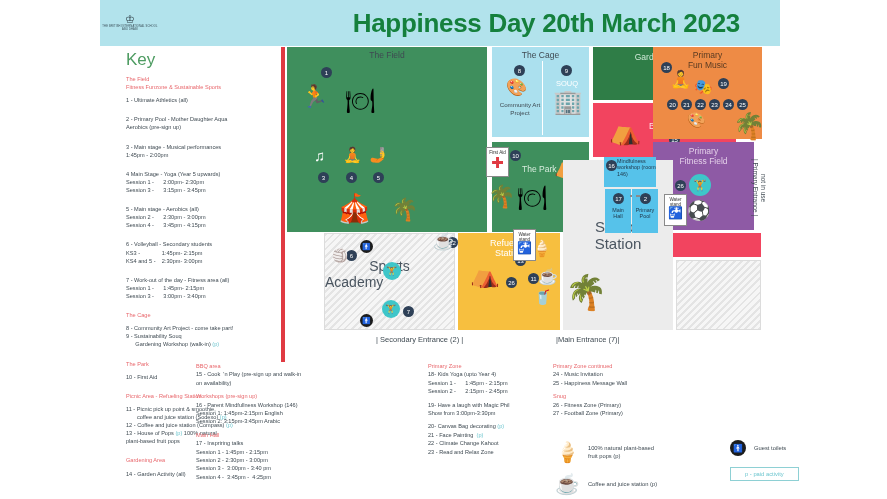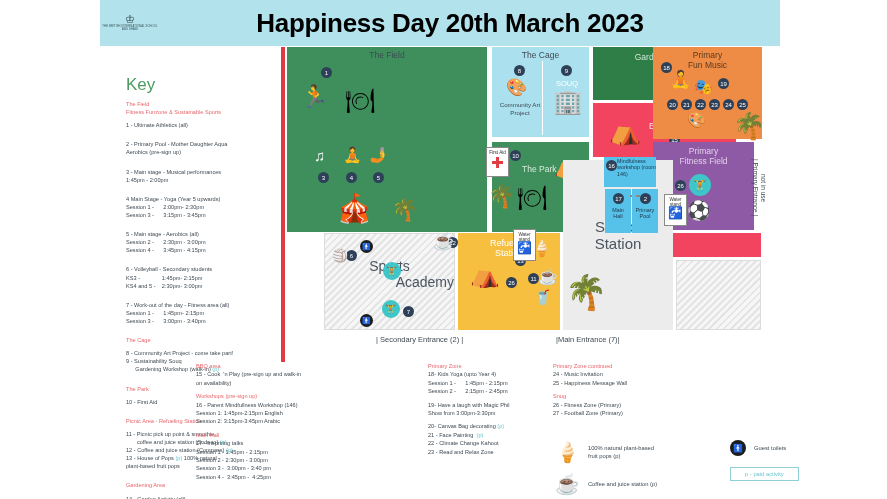--- a/index.html
+++ b/index.html
@@ -13,26 +13,26 @@
   
   #header {
     position:absolute; left:100px; top:0; width:680px; height:46px;
     background:#b2e3ec;
     display:flex; align-items:center;
   }
   #crest { width:60px; text-align:center; color:#2b3a42; line-height:1; }
   #crest .crown { font-size:11px; display:block; }
   #crest .crest-lines { font-size:2.6px; letter-spacing:.2px; display:block; margin-top:1px; color:#33454f;}
   #title {
-    flex:1; text-align:center; font-size:26px; font-weight:bold;
-    color:#000000; letter-spacing:-.3px; padding-right:40px;
+    flex:1; text-align:right; font-size:26px; font-weight:bold;
+    color:#15803d; letter-spacing:-.3px; padding-right:40px;
   }
   
   #key { position:absolute; left:126px; top:50px; width:166px; }
-  #key h2 { font-size:17px; color:#4e9c62; font-weight:normal; margin-bottom:5px;margin-top:25px;}
+  #key h2 { font-size:17px; color:#4e9c62; font-weight:normal; margin-bottom:5px;}
   .kgroup { margin-bottom:6px; }
   .khead { color:#e8676c; font-size:5.6px; line-height:1.45; }
   .kline { color:#3f4a52; font-size:5.6px; line-height:1.45; }
   .paid { color:#6ec6cf; }
   .kspacer { height:5px; }
   
   #map { position:absolute; left:281px; top:47px; width:499px; height:293px; }
   .redbar { position:absolute; left:0; top:0; width:4px; height:315px; background:#e03a42; }
   .zone { position:absolute; }
   .zlabel { font-size:8.5px; color:#4a5560; text-align:center; width:100%; }
@@ -243,21 +243,21 @@
   </div>
 
   <div class="wbox" style="position:absolute;left:205px;top:100px;width:23px;height:30px;padding-top:2px;">
     <div style="line-height:1.1;">First Aid</div>
     <span style="color:#e03a42;font-size:15px;line-height:1;">✚</span>
   </div>
   <span class="num" style="left:229px; top:103px;">10</span>
 
   <div class="zone hatch" style="left:43px; top:186px; width:131px; height:97px;">
     <div style="text-align:center;font-size:14px;color:#4a5560;padding-top:24px;">Sports</div>
-    <div style="text-align:right;font-size:14px;color:#4a5560;">Academy</div>
+    <div style="text-align:left;font-size:14px;color:#4a5560;">Academy</div>
     <span class="num" style="left:21px; top:16px;">6</span>
     <span style="position:absolute;left:7px;top:14px;font-size:13px;color:#fff;">🏐</span>
     <span style="position:absolute;left:58px;top:28px;width:18px;height:18px;border-radius:50%;background:#3ec6c9;color:#fff;font-size:9px;display:flex;align-items:center;justify-content:center;">🏋</span>
     <span class="num" style="left:78px; top:72px;">7</span>
     <span style="position:absolute;left:57px;top:66px;width:18px;height:18px;border-radius:50%;background:#3ec6c9;color:#fff;font-size:9px;display:flex;align-items:center;justify-content:center;">🏋</span>
     <span class="toilet" style="position:absolute;left:35px;top:6px;width:13px;height:13px;font-size:7px;">🚹</span>
     <span class="toilet" style="position:absolute;left:35px;top:80px;width:13px;height:13px;font-size:7px;">🚹</span>
   </div>
 
   <div class="zone refuel" style="left:177px; top:186px; width:102px; height:97px;">

